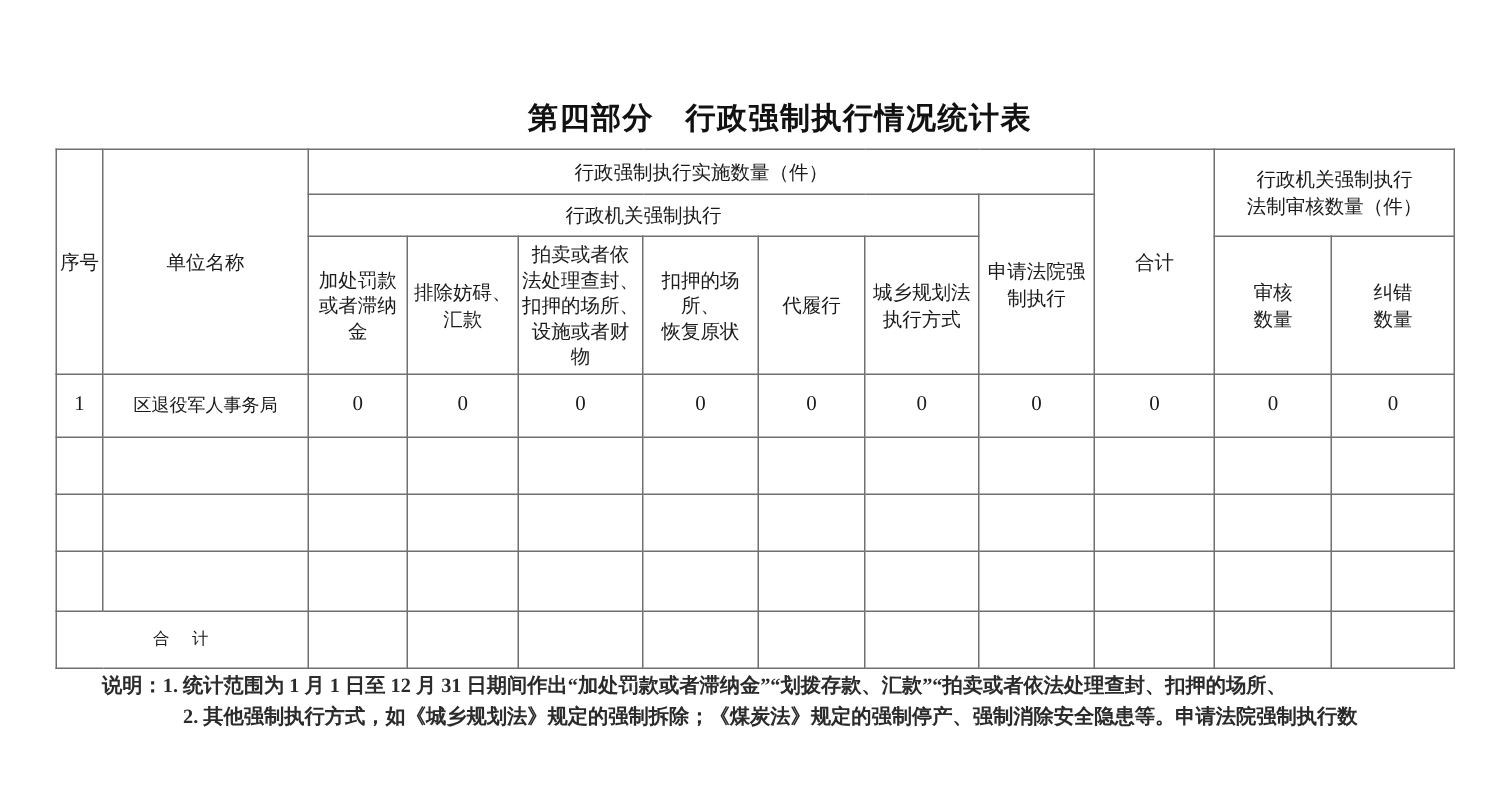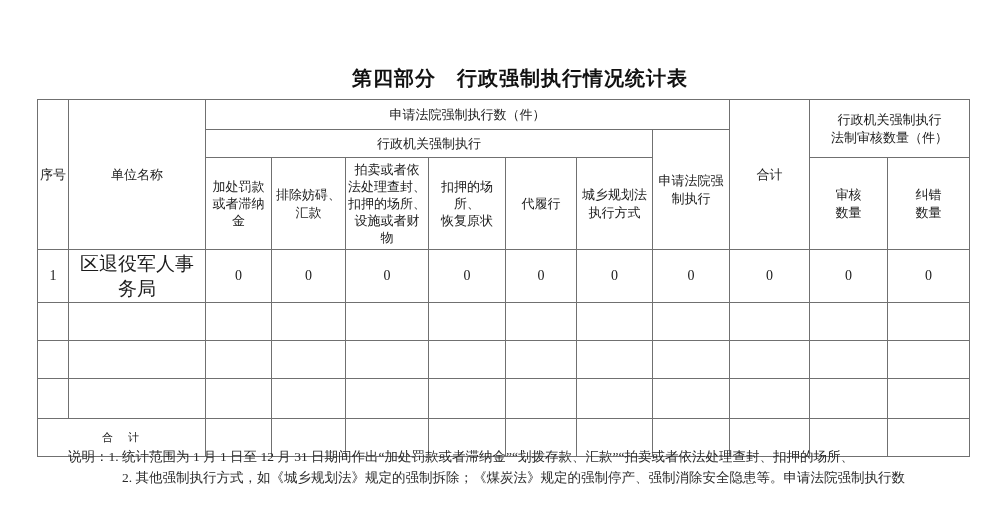--- a/index.html
+++ b/index.html
@@ -41,21 +41,21 @@
     padding: 1px 2px;
     white-space: pre-line;
     overflow: hidden;
     color: #1b1b1b;
   }
   table.stat-table td.num {
     font-size: 14px;
     white-space: normal;
   }
   table.stat-table td.unit-name {
-    font-size: 19px;
+    font-size: 12px;
     white-space: normal;
   }
   table.stat-table td.total-label {
     font-size: 11px;
     white-space: normal;
     letter-spacing: 2px;
   }
   tr.hr1 { height: 30px; }
   tr.hr2 { height: 28px; }
   tr.hr3 { height: 92px; }
@@ -66,21 +66,21 @@
   tr.total-row { height: 38px; }
   .notes {
     position: absolute;
     left: 68px;
     top: 417px;
     width: 885px;
     font-size: 13.5px;
     line-height: 21px;
     color: #2b2b2b;
   }
-  .note-line { white-space: nowrap; }
+  .note-line { white-space: nowrap; font-weight: bold; }
   .note-line.indented { padding-left: 54px; }
 </style>
 </head>
 <body>
 
 <div class="page">
 
   <div class="doc-title">第四部分　行政强制执行情况统计表</div>
 
   <table class="stat-table">
@@ -95,21 +95,21 @@
         <col style="width:76px">
       <col style="width:77px">
         <col style="width:80px">
         <col style="width:78px">
         <col style="width:82px">
     </colgroup>
     <tbody>
       <tr class="hr1">
         <td rowspan="3">序号</td>
         <td rowspan="3">单位名称</td>
-        <td colspan="7">申请法院强制执行数（件）</td>
+        <td colspan="7">行政强制执行实施数量（件）</td>
         <td rowspan="3">合计</td>
         <td colspan="2" rowspan="2">行政机关强制执行
 法制审核数量（件）</td>
       </tr>
       <tr class="hr2">
         <td colspan="6">行政机关强制执行</td>
         <td rowspan="2">申请法院强
 制执行</td>
       </tr>
       <tr class="hr3">

